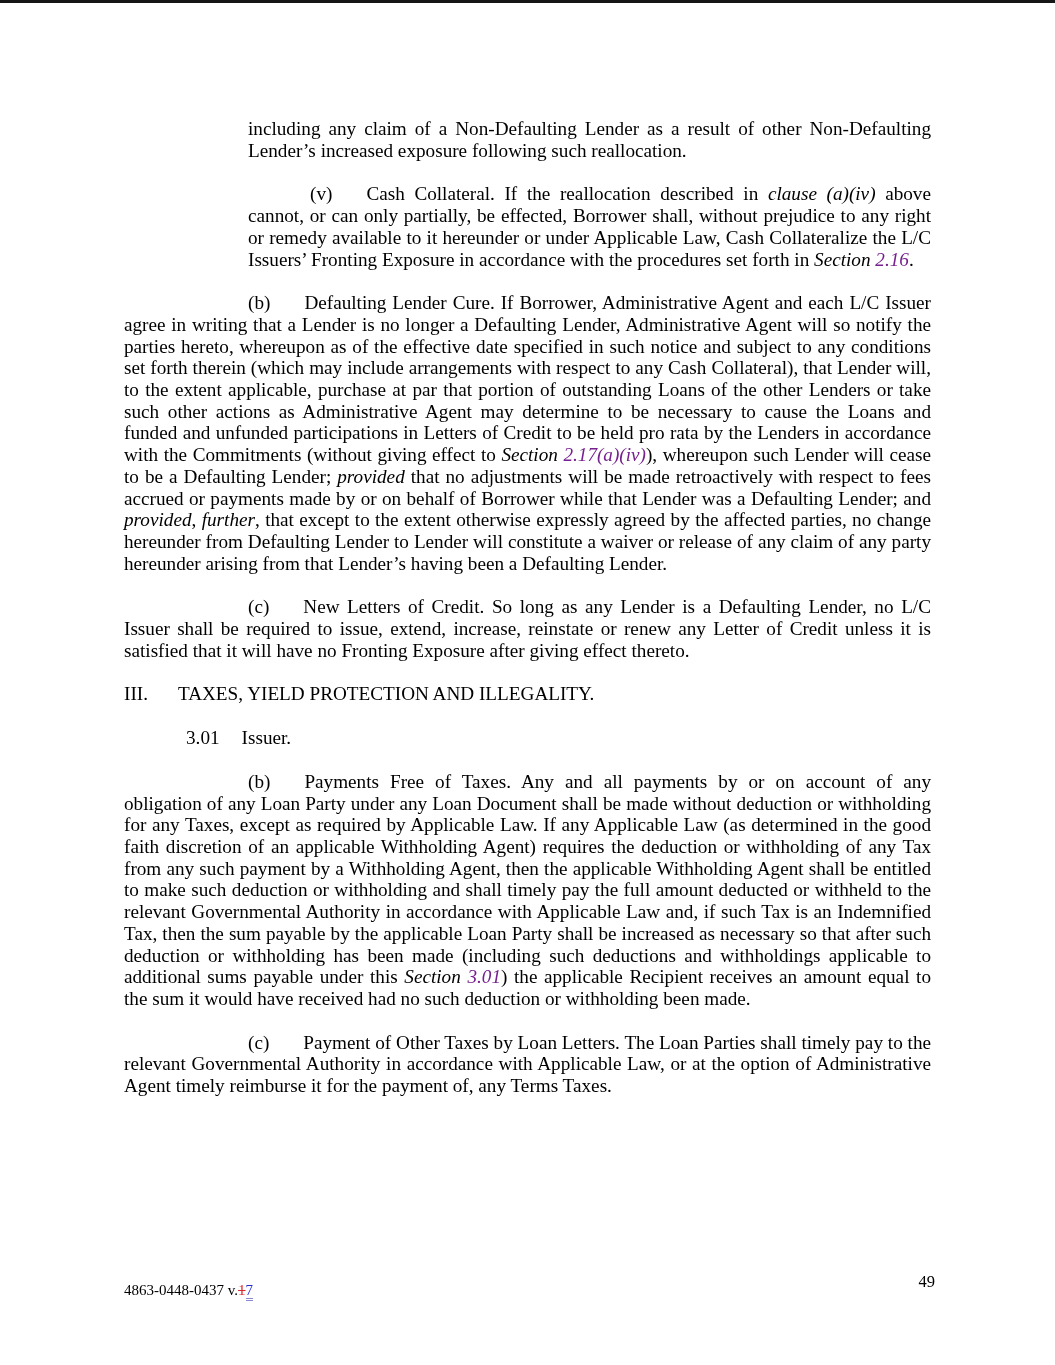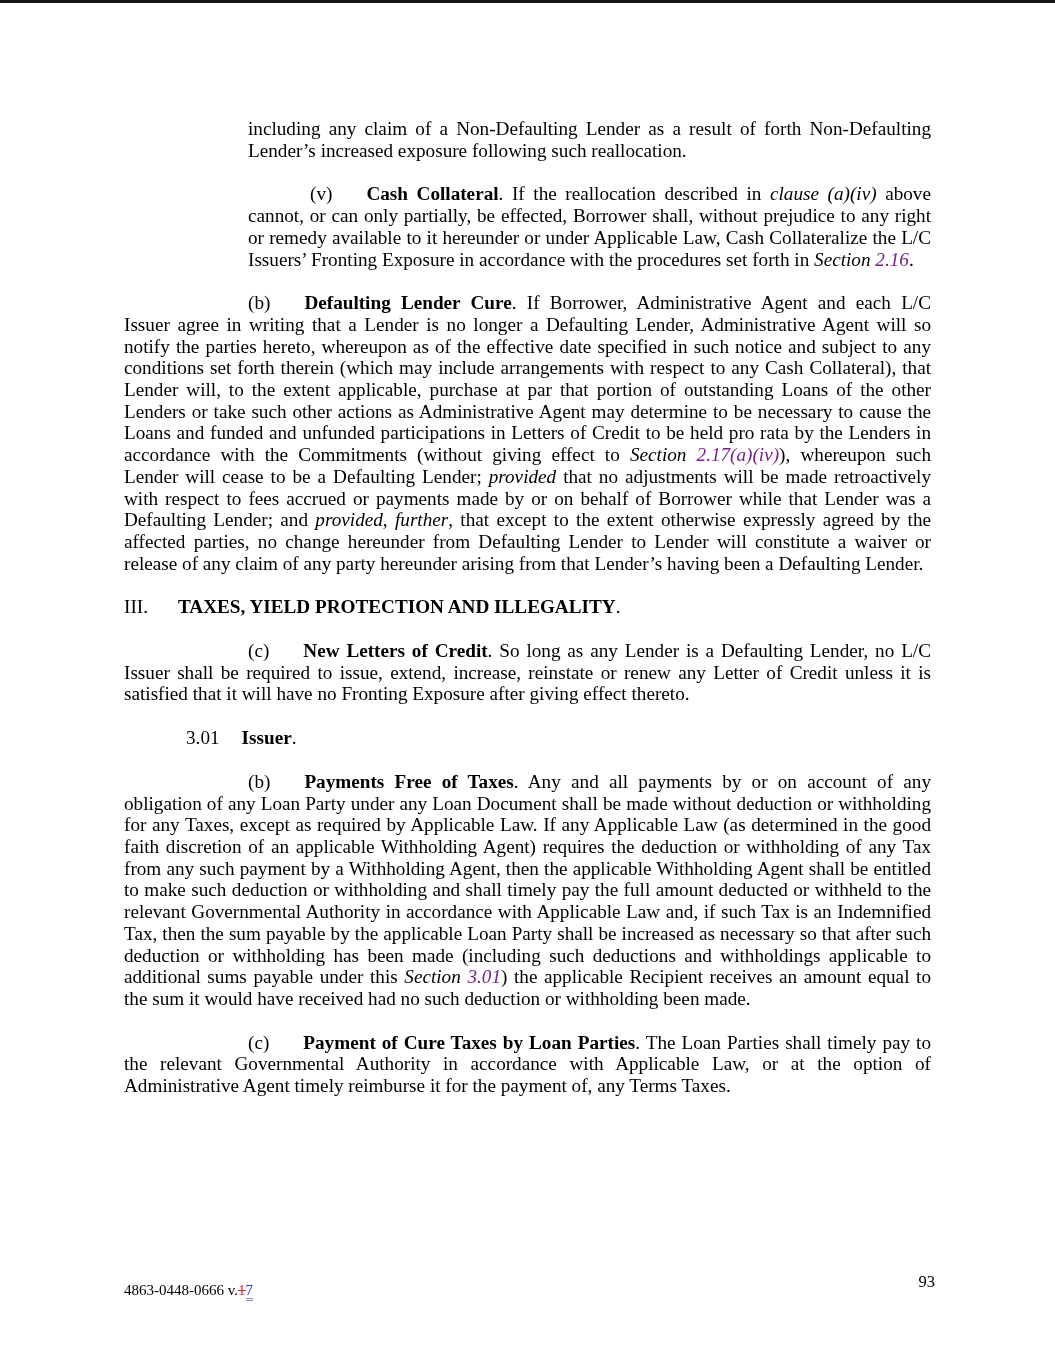--- a/index.html
+++ b/index.html
@@ -34,21 +34,21 @@
   
   .bq-cont{margin-left:124px;}
   .bq{margin-left:124px;text-indent:62px;}
   
   .body{text-indent:124px;margin-top:7px;}
   
   .heading{text-align:left;}
   
   .sub1{text-indent:62px;text-align:left;}
   .rn{font-weight:normal;}
-  .rb{font-weight:bold;}
+  .rb{font-weight:normal;}
   .ri{font-style:italic;}
   .rbi{font-weight:normal;font-style:italic;}
   .rref{font-weight:normal;font-style:italic;color:var(--ref-color);}
   .rtab{display:inline-block;width:34px;}
   .heading .rtab{width:30px;}
   .sub1 .rtab{width:22px;}
   .footer{
     position:absolute;
     left:124px;top:1281px;
     font-size:15px;
@@ -62,25 +62,25 @@
     top:1272px;right:120px;
     font-size:16.5px;
   }
 </style>
 </head>
 <body>
 
 <div class="top-edge"></div>
 
 <div class="page-content">
-    <p class="para bq-cont"><span class="rn">including any claim of a Non-Defaulting Lender as a result of forth Non-Defaulting Lender’s increased exposure following such reallocation.</span></p>
+    <p class="para bq-cont"><span class="rn">including any claim of a Non-Defaulting Lender as a result of other Non-Defaulting Lender’s increased exposure following such reallocation.</span></p>
     <p class="para bq"><span class="rn">(v)</span><span class="rtab">&nbsp;</span><span class="rb">Cash Collateral</span><span class="rn">. If the reallocation described in </span><span class="rbi">clause (a)(iv)</span><span class="rn"> above cannot, or can only partially, be effected, Borrower shall, without prejudice to any right or remedy available to it hereunder or under Applicable Law, Cash Collateralize the L/C Issuers’ Fronting Exposure in accordance with the procedures set forth in </span><span class="rbi">Section </span><span class="rref">2.16</span><span class="rn">.</span></p>
     <p class="para body"><span class="rn">(b)</span><span class="rtab">&nbsp;</span><span class="rb">Defaulting Lender Cure</span><span class="rn">. If Borrower, Administrative Agent and each L/C Issuer agree in writing that a Lender is no longer a Defaulting Lender, Administrative Agent will so notify the parties hereto, whereupon as of the effective date specified in such notice and subject to any conditions set forth therein (which may include arrangements with respect to any Cash Collateral), that Lender will, to the extent applicable, purchase at par that portion of outstanding Loans of the other Lenders or take such other actions as Administrative Agent may determine to be necessary to cause the Loans and funded and unfunded participations in Letters of Credit to be held pro rata by the Lenders in accordance with the Commitments (without giving effect to </span><span class="rbi">Section </span><span class="rref">2.17(a)(iv)</span><span class="rn">), whereupon such Lender will cease to be a Defaulting Lender; </span><span class="ri">provided</span><span class="rn"> that no adjustments will be made retroactively with respect to fees accrued or payments made by or on behalf of Borrower while that Lender was a Defaulting Lender; and </span><span class="ri">provided</span><span class="rn">, </span><span class="ri">further</span><span class="rn">, that except to the extent otherwise expressly agreed by the affected parties, no change hereunder from Defaulting Lender to Lender will constitute a waiver or release of any claim of any party hereunder arising from that Lender’s having been a Defaulting Lender.</span></p>
+    <p class="para body"><span class="rn">(c)</span><span class="rtab">&nbsp;</span><span class="rb">New Letters of Credit</span><span class="rn">. So long as any Lender is a Defaulting Lender, no L/C Issuer shall be required to issue, extend, increase, reinstate or renew any Letter of Credit unless it is satisfied that it will have no Fronting Exposure after giving effect thereto.</span></p>
     <p class="para heading"><span class="rn">III.</span><span class="rtab">&nbsp;</span><span class="rb">TAXES, YIELD PROTECTION AND ILLEGALITY</span><span class="rn">.</span></p>
-    <p class="para body"><span class="rn">(c)</span><span class="rtab">&nbsp;</span><span class="rb">New Letters of Credit</span><span class="rn">. So long as any Lender is a Defaulting Lender, no L/C Issuer shall be required to issue, extend, increase, reinstate or renew any Letter of Credit unless it is satisfied that it will have no Fronting Exposure after giving effect thereto.</span></p>
     <p class="para sub1"><span class="rn">3.01</span><span class="rtab">&nbsp;</span><span class="rb">Issuer</span><span class="rn">.</span></p>
     <p class="para body"><span class="rn">(b)</span><span class="rtab">&nbsp;</span><span class="rb">Payments Free of Taxes</span><span class="rn">. Any and all payments by or on account of any obligation of any Loan Party under any Loan Document shall be made without deduction or withholding for any Taxes, except as required by Applicable Law. If any Applicable Law (as determined in the good faith discretion of an applicable Withholding Agent) requires the deduction or withholding of any Tax from any such payment by a Withholding Agent, then the applicable Withholding Agent shall be entitled to make such deduction or withholding and shall timely pay the full amount deducted or withheld to the relevant Governmental Authority in accordance with Applicable Law and, if such Tax is an Indemnified Tax, then the sum payable by the applicable Loan Party shall be increased as necessary so that after such deduction or withholding has been made (including such deductions and withholdings applicable to additional sums payable under this </span><span class="rbi">Section </span><span class="rref">3.01</span><span class="rn">) the applicable Recipient receives an amount equal to the sum it would have received had no such deduction or withholding been made.</span></p>
-    <p class="para body"><span class="rn">(c)</span><span class="rtab">&nbsp;</span><span class="rb">Payment of Cure Taxes by Loan Parties</span><span class="rn">. The Loan Parties shall timely pay to the relevant Governmental Authority in accordance with Applicable Law, or at the option of Administrative Agent timely reimburse it for the payment of, any Terms Taxes.</span></p>
+    <p class="para body"><span class="rn">(c)</span><span class="rtab">&nbsp;</span><span class="rb">Payment of Other Taxes by Loan Letters</span><span class="rn">. The Loan Parties shall timely pay to the relevant Governmental Authority in accordance with Applicable Law, or at the option of Administrative Agent timely reimburse it for the payment of, any Terms Taxes.</span></p>
   </div>
 
-<div class="footer"><span>4863-0448-0666 v.</span><span class="del">1</span><span class="ins">7</span></div>
+<div class="footer"><span>4863-0448-0437 v.</span><span class="del">1</span><span class="ins">7</span></div>
 
-<div class="pagenum">93</div>
+<div class="pagenum">49</div>
 
 </body></html>

